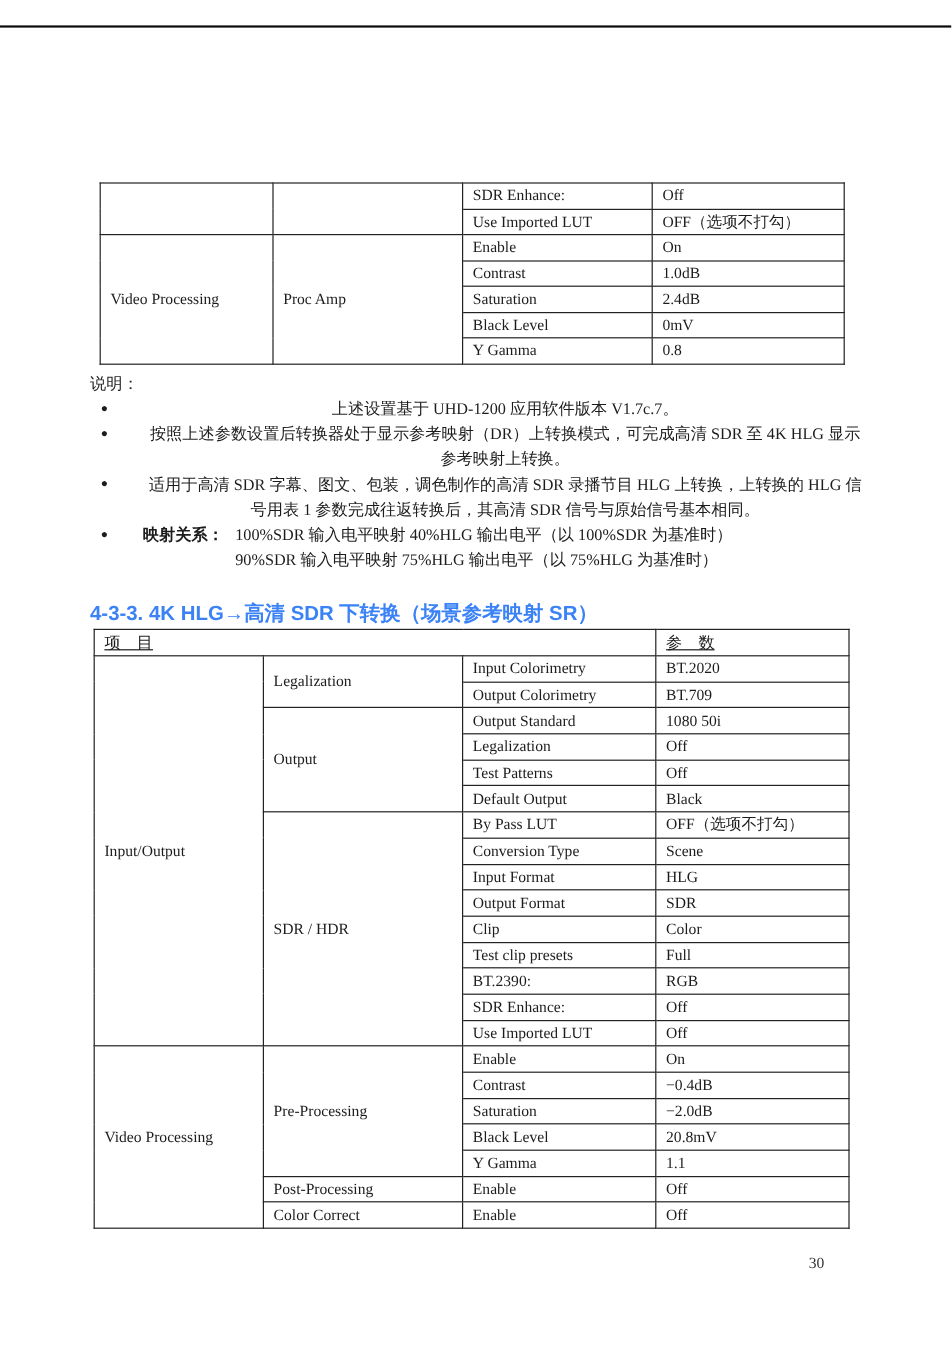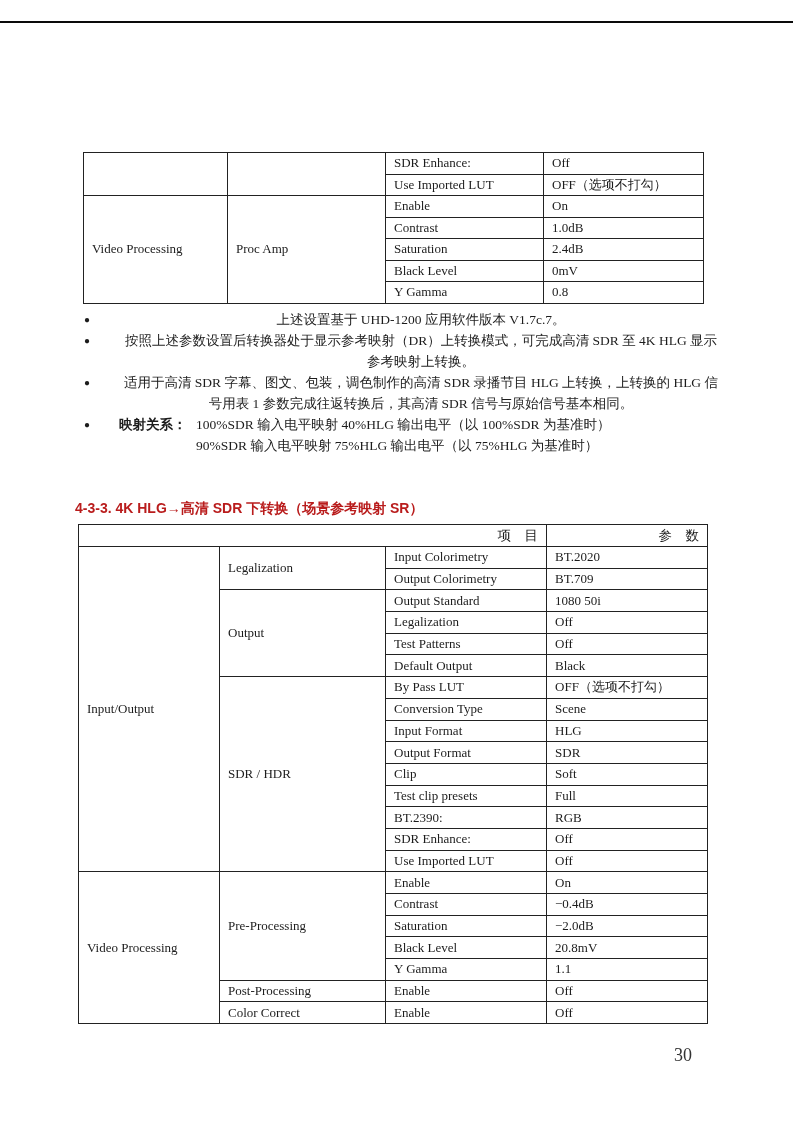--- a/index.html
+++ b/index.html
@@ -13,35 +13,35 @@
   table { border-collapse:collapse; table-layout:fixed; }
   td, th {
     border:1px solid #222222; font-size:13px; font-weight:normal;
     padding:0 8px; vertical-align:middle; white-space:nowrap; overflow:hidden;
     box-sizing:border-box; text-align:left;
   }
   .t1 { position:absolute; left:83px; top:131px; width:620px; }
   .t1 td { height:21.5px; }
   .t2 { position:absolute; left:78px; top:503px; width:629px; }
   .t2 td { height:21.7px; }
-  .t2 th { height:22px; text-align:right; font-size:13.5px; }
+  .t2 th { height:22px; text-align:left; font-size:13.5px;text-decoration:underline; }
 
   .notes { position:absolute; left:75px; top:288px; width:648px; font-size:13.5px; line-height:21px; }
   .note-item { display:flex; align-items:flex-start; }
   .bullet { flex:0 0 35px; padding-left:9px; font-size:10px; line-height:21px; }
   .note-text { flex:1;text-align:center; }
   .map-label { flex:0 0 77px;font-weight:bold; }
   .map-lines div { line-height:21px; }
 
   .heading {
     position:absolute; left:75px; top:479px;
     font-family:"Liberation Sans","DejaVu Sans",sans-serif;
-    font-weight:bold; font-size:14px; color:#b91c1c; white-space:nowrap;
+    font-weight:bold; font-size:17px; color:#3b82f6; white-space:nowrap;
   }
-  .pageno { position:absolute; left:674px; top:1024px; font-size:18px; color:#333333; }
+  .pageno { position:absolute; left:674px; top:1024px; font-size:13px; color:#333333; }
 </style>
 </head>
 <body>
 
 <div class="page">
   <div class="topline"></div>
 
   <table class="t1">
     <colgroup>
         <col style="width:144px">
@@ -79,20 +79,21 @@
         <td>0mV</td>
       </tr>
       <tr>
         <td>Y Gamma</td>
         <td>0.8</td>
       </tr>
     </tbody>
   </table>
 
   <div class="notes">
+    <div>说明：</div>
     <div class="note-item">
       <span class="bullet">●</span>
       <span class="note-text">上述设置基于 UHD-1200 应用软件版本 V1.7c.7。</span>
     </div>
     <div class="note-item">
       <span class="bullet">●</span>
       <span class="note-text">按照上述参数设置后转换器处于显示参考映射（DR）上转换模式，可完成高清 SDR 至 4K HLG 显示参考映射上转换。</span>
     </div>
     <div class="note-item">
       <span class="bullet">●</span>
@@ -161,21 +162,21 @@
       <tr>
         <td>Input Format</td>
         <td>HLG</td>
       </tr>
       <tr>
         <td>Output Format</td>
         <td>SDR</td>
       </tr>
       <tr>
         <td>Clip</td>
-        <td>Soft</td>
+        <td>Color</td>
       </tr>
       <tr>
         <td>Test clip presets</td>
         <td>Full</td>
       </tr>
       <tr>
         <td>BT.2390:</td>
         <td>RGB</td>
       </tr>
       <tr>

